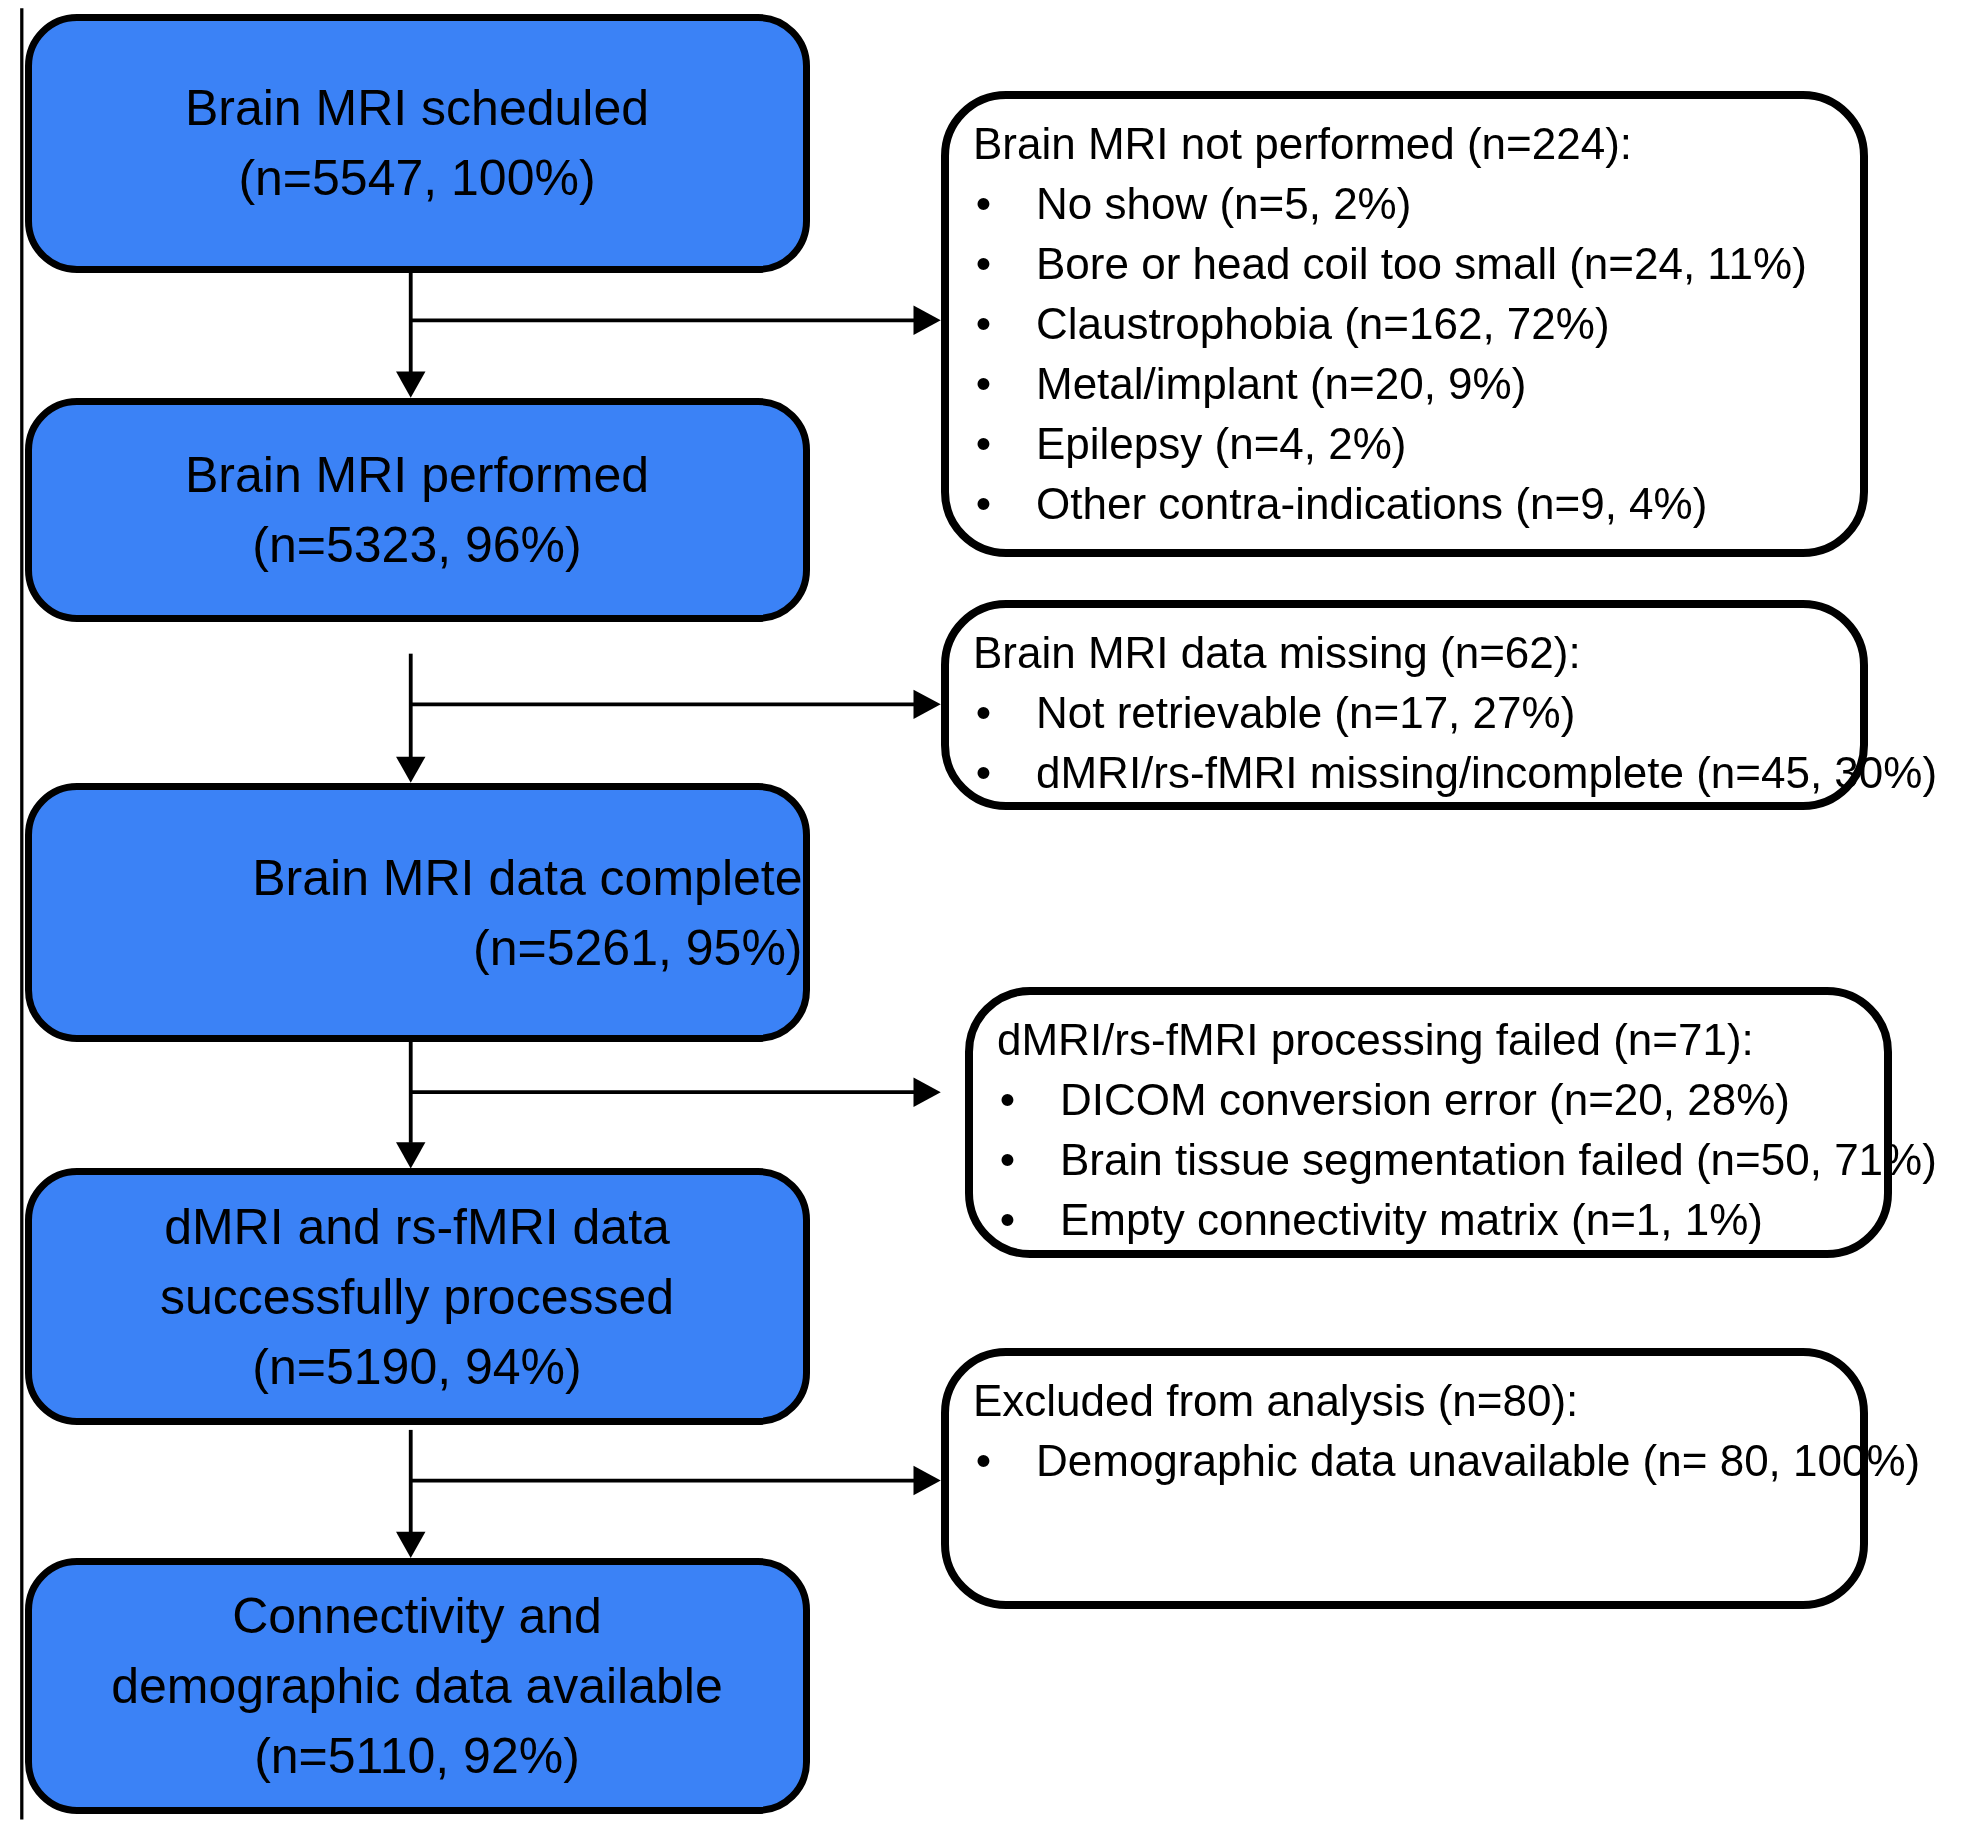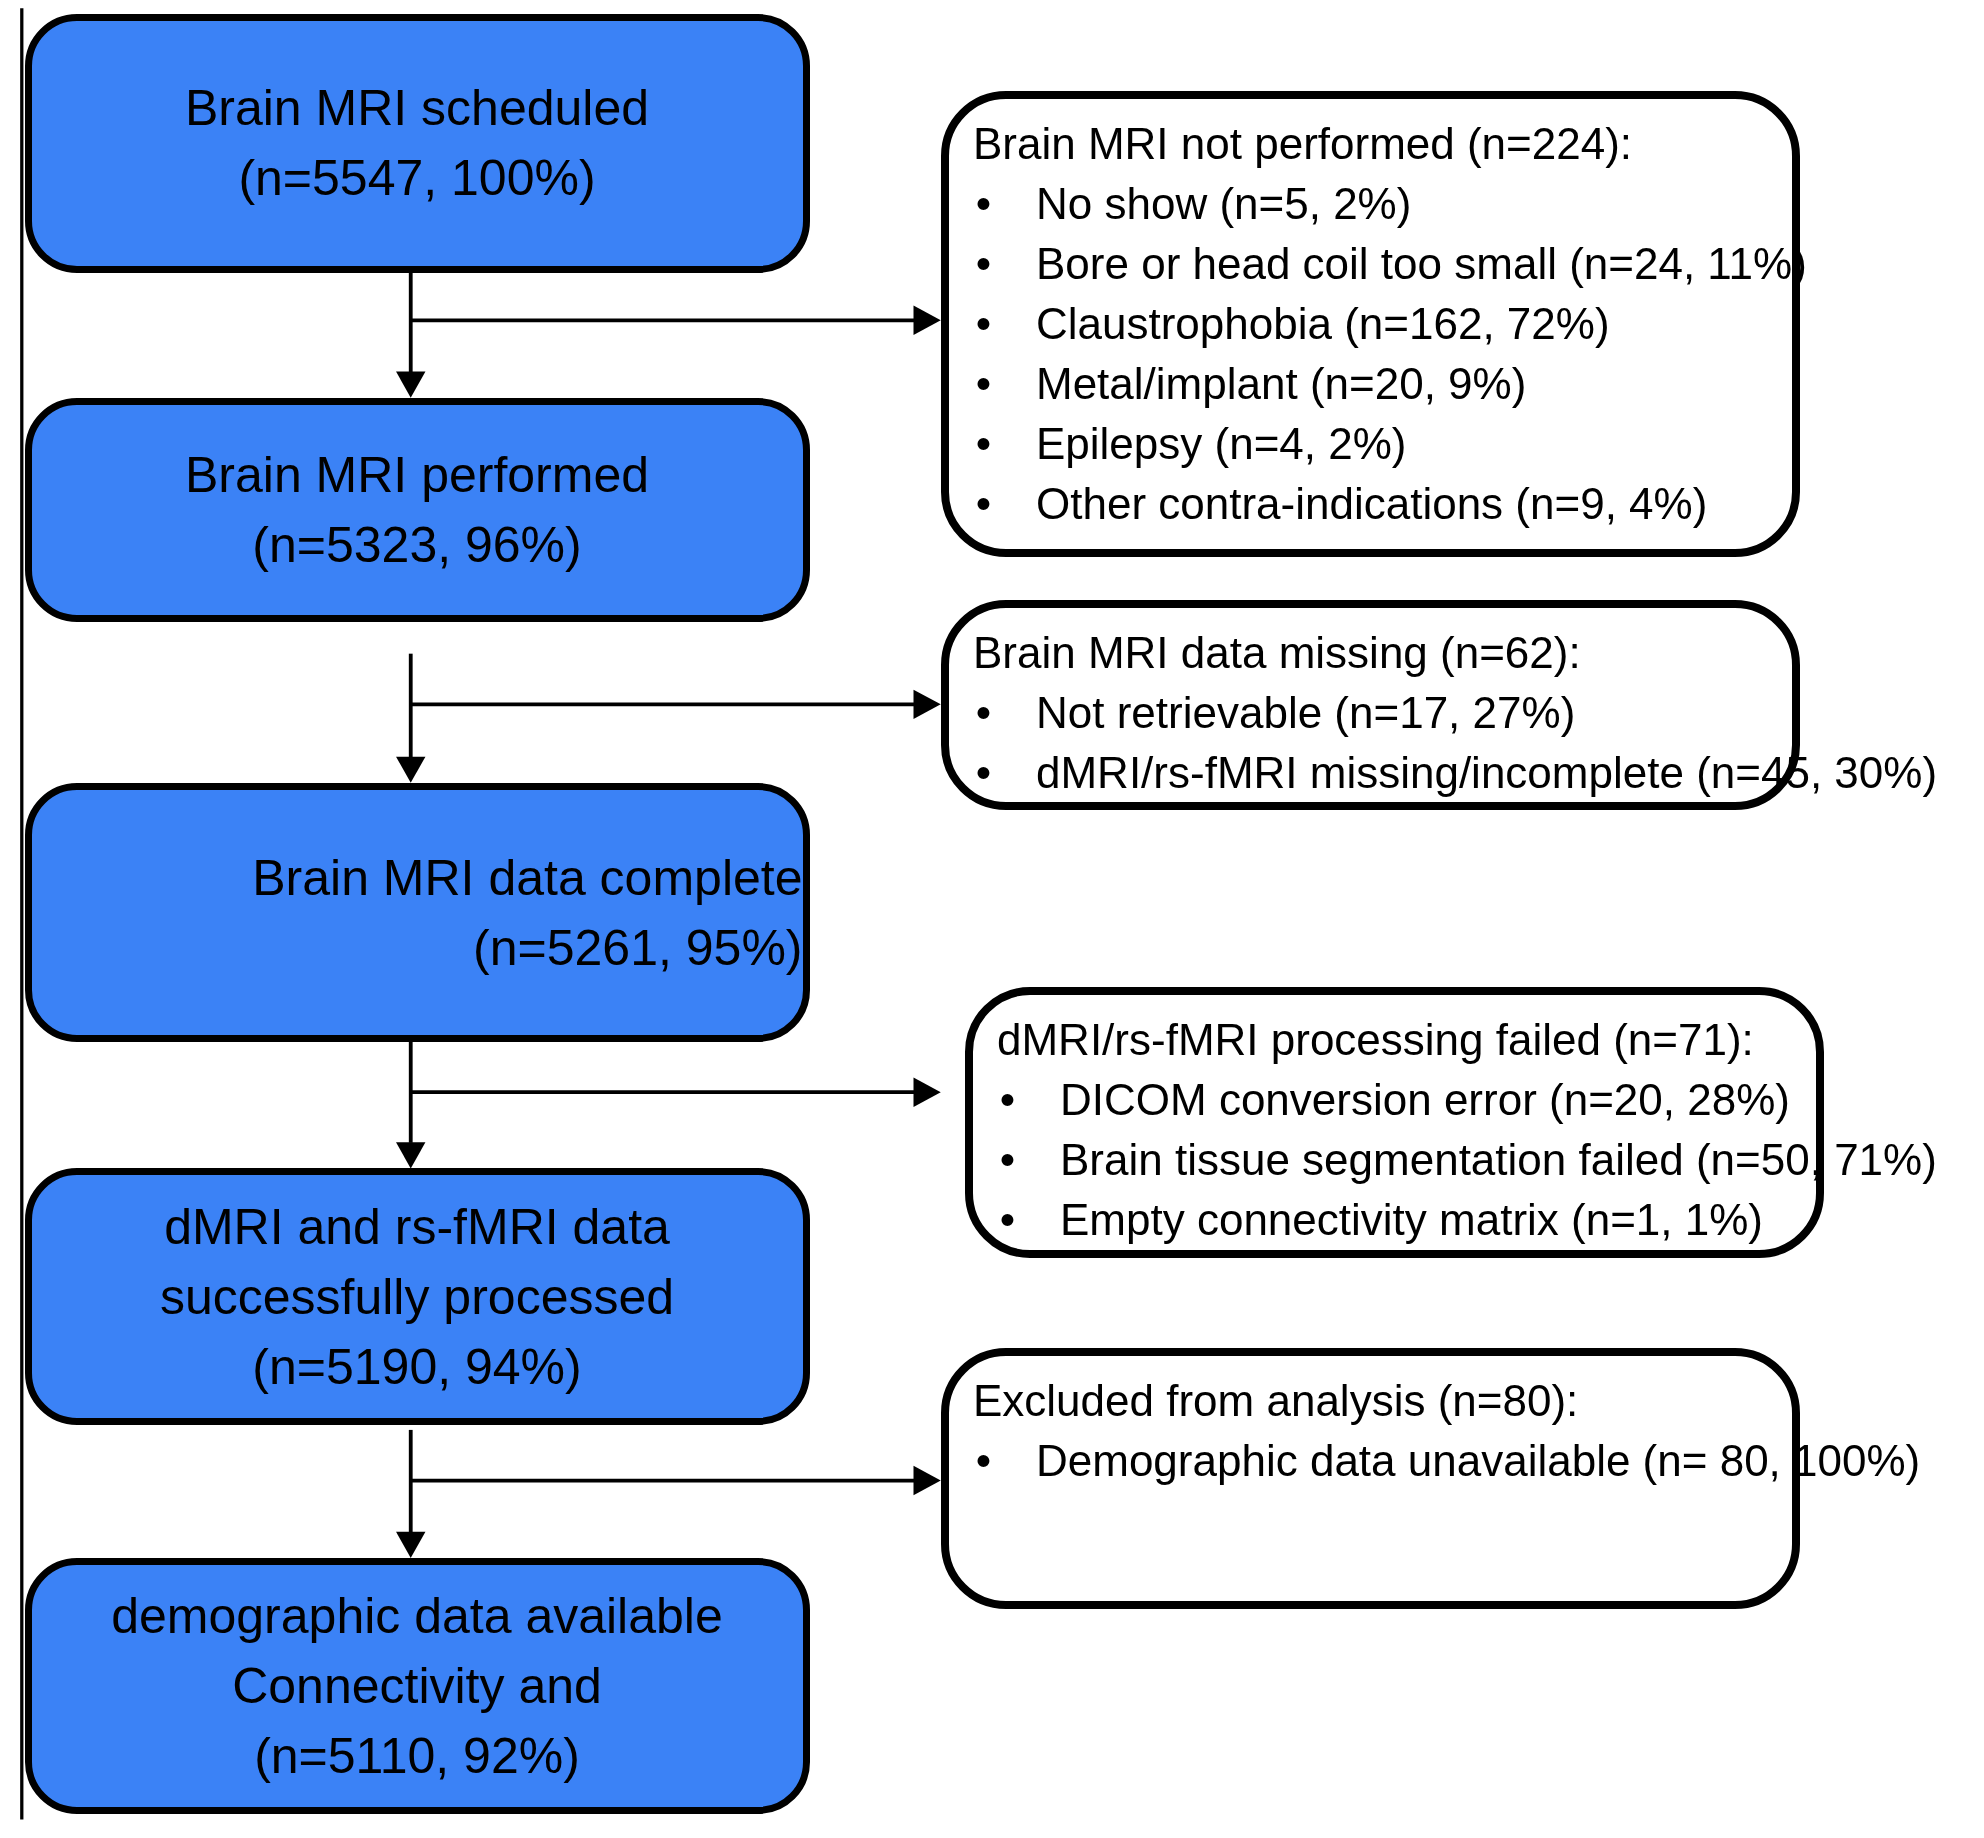--- a/index.html
+++ b/index.html
@@ -35,21 +35,21 @@
     flex-direction: column;
     justify-content: center;
     align-items: center;
     text-align: center;
     font-size: 50px;
     line-height: 70px;
   }
   .sbox {
     position: absolute;
     left: 941px;
-    width: 859px;
+    width: 927px;
     box-sizing: border-box;
     border: 8.7px solid #000000;
     border-radius: 65px;
     background: #ffffff;
     padding: 15.3px 11px 11px 24px;
     font-size: 44px;
     line-height: 60px;
   }
   .stitle {
     white-space: nowrap;
@@ -115,22 +115,22 @@
     <div class="mline">(n=5261, 95%)</div>
   </div>
 
   <div class="mbox" style="top:1168px; height:257px;">
     <div class="mline">dMRI and rs-fMRI data</div>
     <div class="mline">successfully processed</div>
     <div class="mline">(n=5190, 94%)</div>
   </div>
 
   <div class="mbox" style="top:1558px; height:256px;">
+    <div class="mline">Connectivity and</div>
     <div class="mline">demographic data available</div>
-    <div class="mline">Connectivity and</div>
     <div class="mline">(n=5110, 92%)</div>
   </div>
 
   <div class="sbox" style="top:91px; height:466px;">
     <div class="stitle">Brain MRI not performed (n=224):</div>
     <ul class="bullets">
       <li><span>No show (n=5, 2%)</span></li>
       <li><span>Bore or head coil too small (n=24, 11%)</span></li>
       <li><span>Claustrophobia (n=162, 72%)</span></li>
       <li><span>Metal/implant (n=20, 9%)</span></li>

